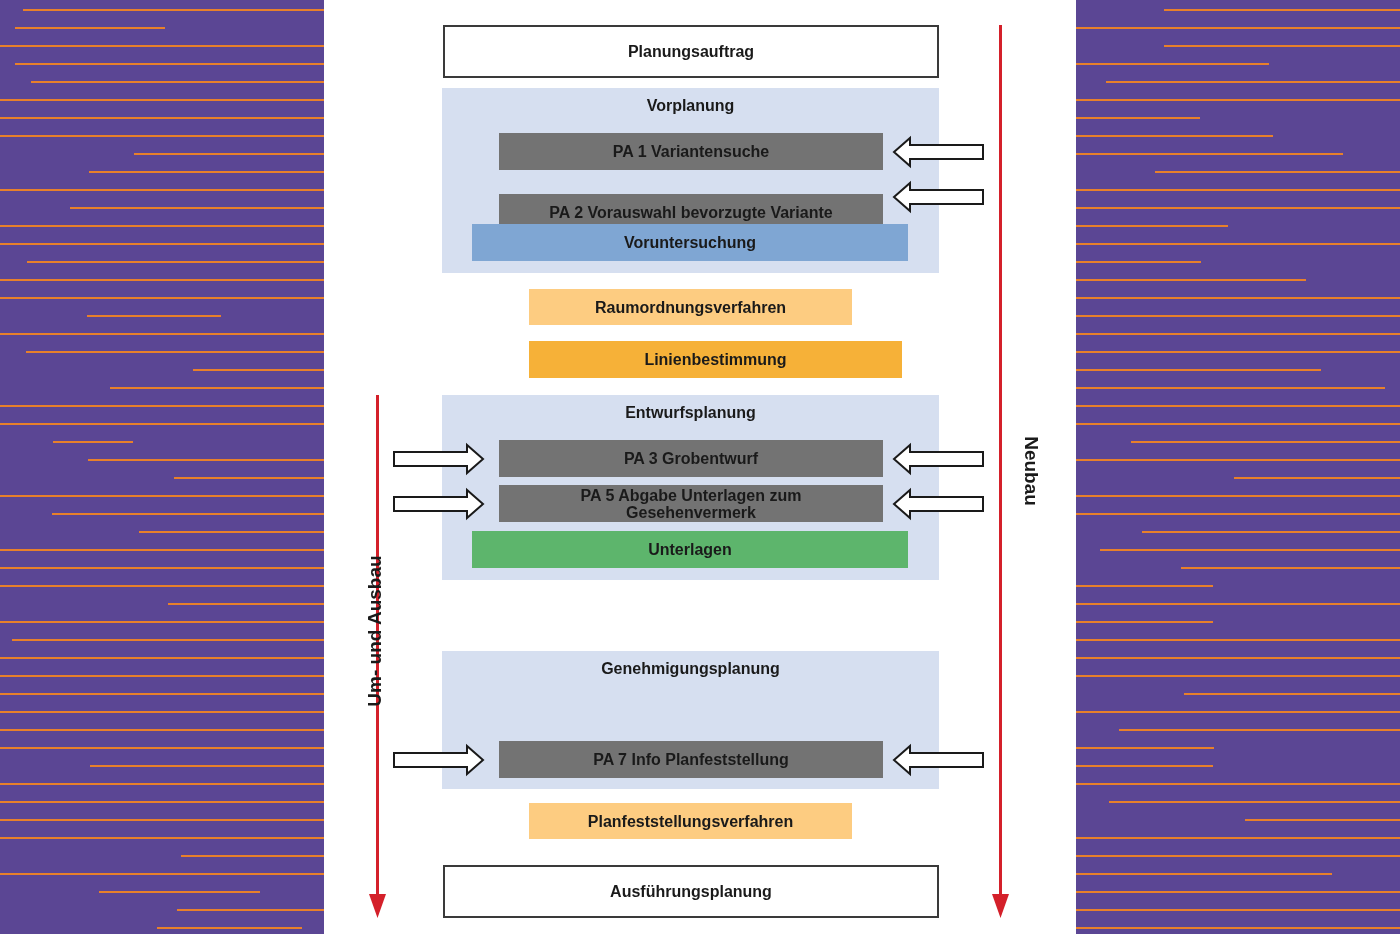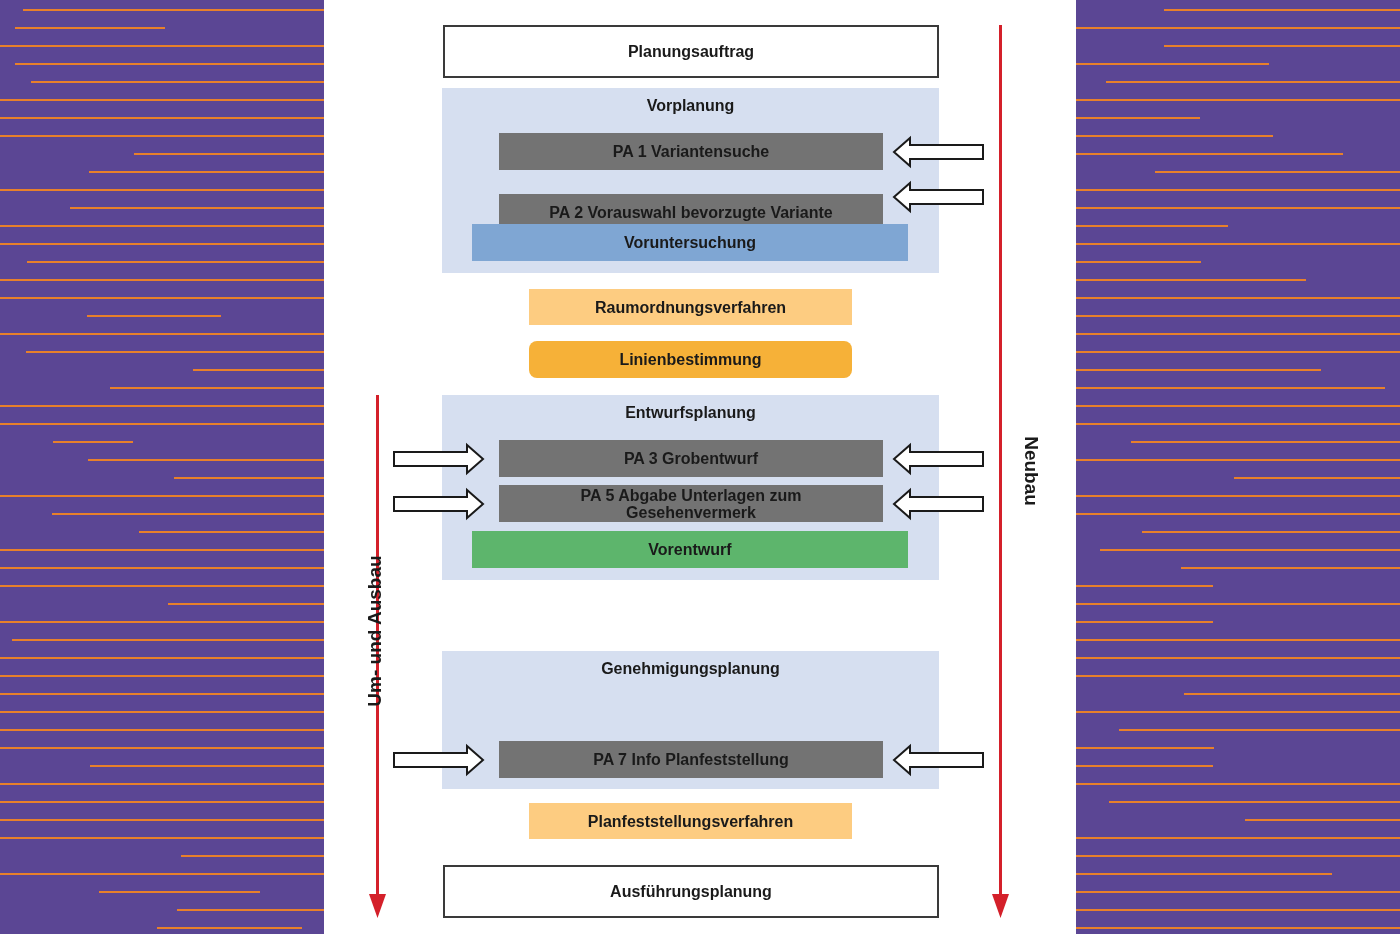--- a/index.html
+++ b/index.html
@@ -157,28 +157,28 @@
   <div class="box outlined" style="left:119px; top:25px; width:496px; height:53px;">Planungsauftrag</div>
 
   <div class="phase" style="left:118px; top:88px; width:497px; height:185px;">
     <div class="phase-title" style="top:9px;text-align:center;">Vorplanung</div>
   </div>
   <div class="box pa" style="left:175px; top:133px; width:384px; height:37px;">PA 1 Variantensuche</div>
   <div class="box pa" style="left:175px; top:178px; width:384px; height:37px;margin-top:16px;">PA 2 Vorauswahl bevorzugte Variante</div>
   <div class="box blue" style="left:148px; top:224px; width:436px; height:37px;">Voruntersuchung</div>
 
   <div class="box lightorange" style="left:205px; top:289px; width:323px; height:36px;">Raumordnungsverfahren</div>
-  <div class="box orange" style="left:205px; top:341px; width:323px; height:37px;border-radius:8px;">Linienbestimmung</div>
+  <div class="box orange" style="left:205px; top:341px; width:373px; height:37px;">Linienbestimmung</div>
 
   <div class="phase" style="left:118px; top:395px; width:497px; height:185px;">
     <div class="phase-title" style="top:9px;">Entwurfsplanung</div>
   </div>
   <div class="box pa" style="left:175px; top:440px; width:384px; height:37px;">PA 3 Grobentwurf</div>
   <div class="box pa" style="left:175px; top:485px; width:384px; height:37px; padding:0 60px;">PA 5 Abgabe Unterlagen zum Gesehenvermerk</div>
-  <div class="box green" style="left:148px; top:531px; width:436px; height:37px;">Vorentwurf</div>
+  <div class="box green" style="left:148px; top:531px; width:436px; height:37px;">Unterlagen</div>
 
 
   <div class="phase" style="left:118px; top:651px; width:497px; height:138px;">
     <div class="phase-title" style="top:9px;">Genehmigungsplanung</div>
   </div>
   <div class="box pa" style="left:175px; top:741px; width:384px; height:37px;">PA 7 Info Planfeststellung</div>
 
   <div class="box lightorange" style="left:205px; top:803px; width:323px; height:36px;">Planfeststellungsverfahren</div>
 
   <div class="box outlined" style="left:119px; top:865px; width:496px; height:53px;">Ausführungsplanung</div>

